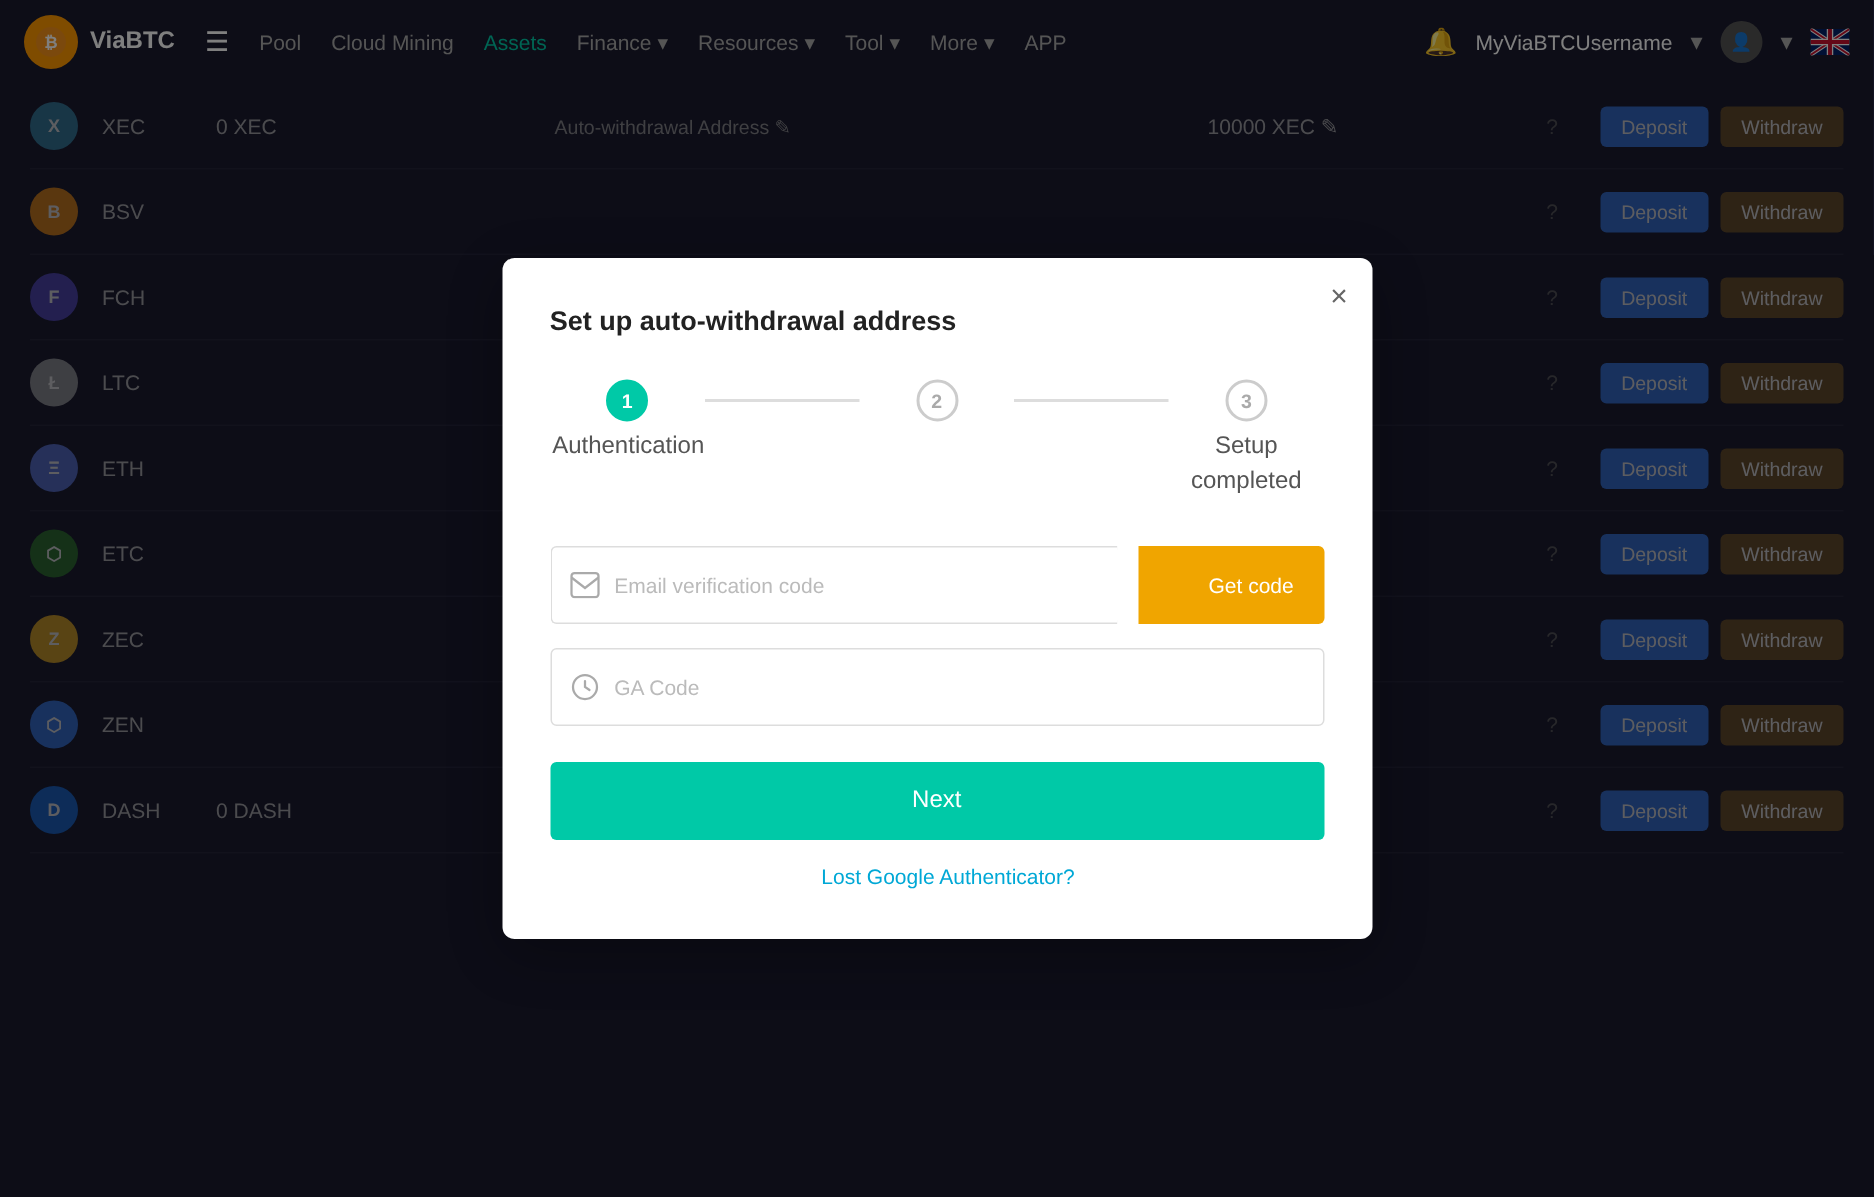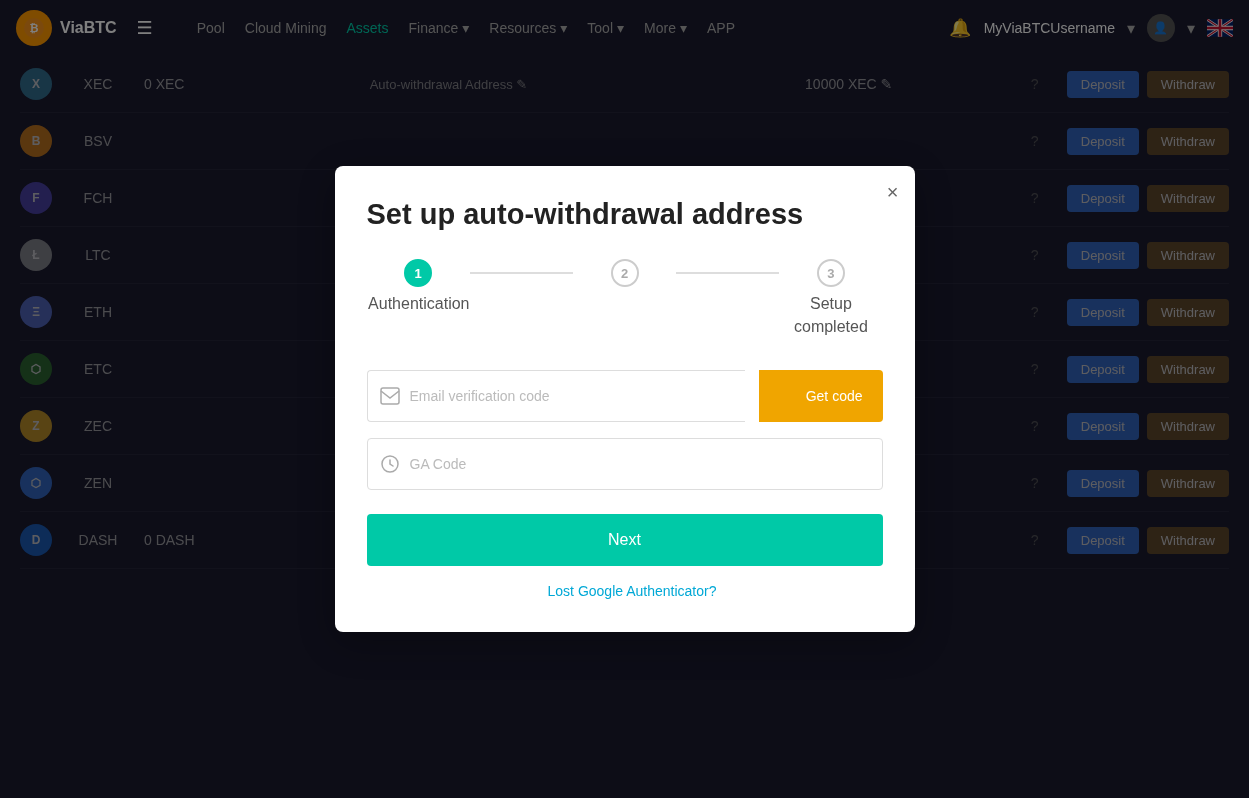--- a/index.html
+++ b/index.html
@@ -14,21 +14,21 @@
       padding: 0 16px;
       gap: 20px;
       position: fixed;
       top: 0; left: 0; right: 0;
       z-index: 100;
     }
     .nav-logo { display: flex; align-items: center; gap: 8px; }
     .nav-logo-icon { width: 36px; height: 36px; background: #f90; border-radius: 50%; display: flex; align-items: center; justify-content: center; color: #fff; font-weight: bold; font-size: 14px; }
     .nav-logo-text { color: #fff; font-weight: bold; font-size: 16px; }
     .nav-hamburger { color: #fff; font-size: 18px; cursor: pointer; }
-    .nav-items { display: flex; align-items: flex-start; gap: 20px; flex: 1; margin-left: 24px; }
+    .nav-items { display: flex; align-items: flex-start; gap: 20px; flex: 1; }
     .nav-item { color: #aaa; font-size: 14px; cursor: pointer; text-decoration: none; }
     .nav-item.active { color: #00c9a7; }
     .nav-item-with-arrow { display: flex; align-items: center; gap: 4px; }
     .nav-right { display: flex; align-items: center; gap: 12px; margin-left: auto; }
     .nav-username { color: #fff; font-size: 14px; cursor: pointer; }
     .nav-avatar { width: 28px; height: 28px; border-radius: 50%; background: #555; display: flex; align-items: center; justify-content: center; color: #fff; font-size: 12px; cursor: pointer; }
     .nav-flag { width: 24px; height: 16px; background: linear-gradient(to bottom, #012169 33%, #fff 33%, #fff 50%, #C8102E 50%); border-radius: 2px; cursor: pointer; }
     .nav-bell { color: #aaa; font-size: 18px; cursor: pointer; }
 
     
@@ -46,21 +46,21 @@
     }
     .table-row {
       display: flex;
       align-items: center;
       padding: 12px 0;
       border-bottom: 1px solid #2a2a3e;
       gap: 16px;
       opacity: 0.7;
     }
     .coin-icon { width: 32px; height: 32px; border-radius: 50%; display: flex; align-items: center; justify-content: center; color: #fff; font-weight: bold; font-size: 12px; }
-    .coin-name { color: #ccc; font-size: 14px; width: 60px; text-align: center; }
+    .coin-name { color: #ccc; font-size: 14px; width: 60px; }
     .coin-balance { color: #ccc; font-size: 14px; flex: 1; }
     .coin-address { color: #aaa; font-size: 13px; flex: 2; }
     .coin-threshold { color: #ccc; font-size: 14px; flex: 1; }
     .coin-question { color: #666; font-size: 14px; width: 20px; }
     .row-buttons { display: flex; gap: 8px; }
     .btn-deposit { background: #3b82f6; color: #fff; border: none; padding: 6px 14px; border-radius: 4px; font-size: 13px; cursor: pointer; }
     .btn-withdraw { background: #7a5a2a; color: #fff; border: none; padding: 6px 14px; border-radius: 4px; font-size: 13px; cursor: pointer; }
 
     
     .overlay {
@@ -86,21 +86,21 @@
       position: absolute;
       top: 16px; right: 16px;
       background: none;
       border: none;
       font-size: 20px;
       color: #666;
       cursor: pointer;
       line-height: 1;
     }
     .modal-title {
-      font-size: 29px;
+      font-size: 18px;
       font-weight: 600;
       color: #222;
       margin-bottom: 28px;
     }
 
     
     .stepper {
       display: flex;
       align-items: flex-start;
       margin-bottom: 32px;

